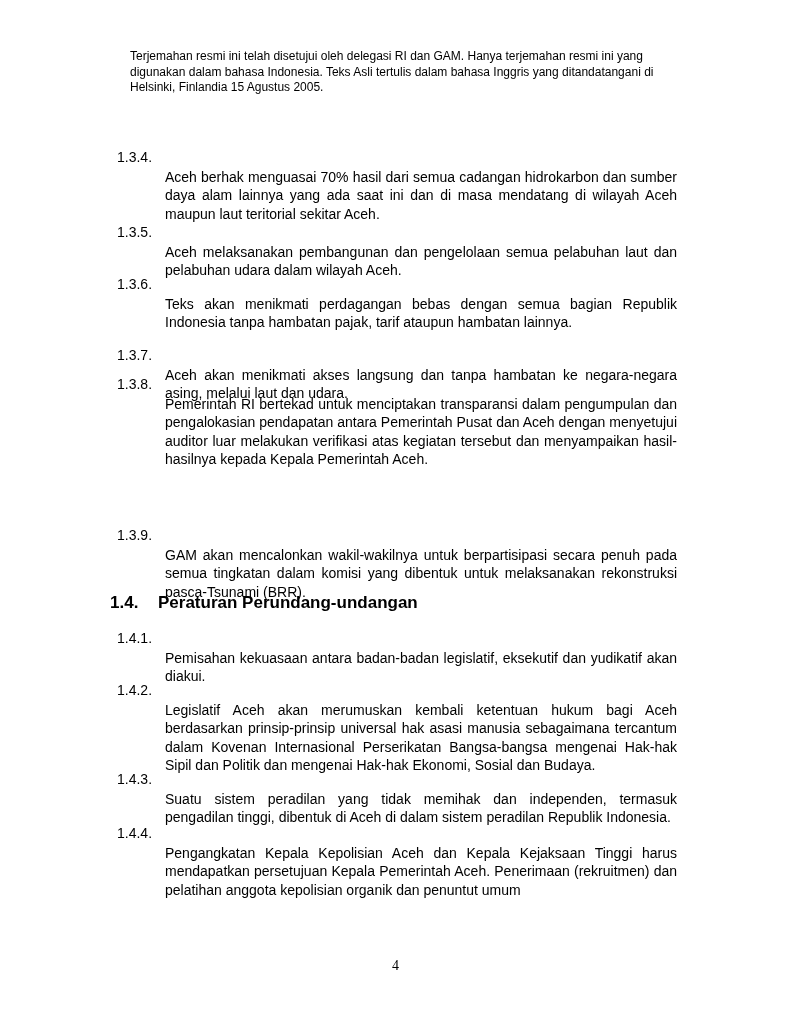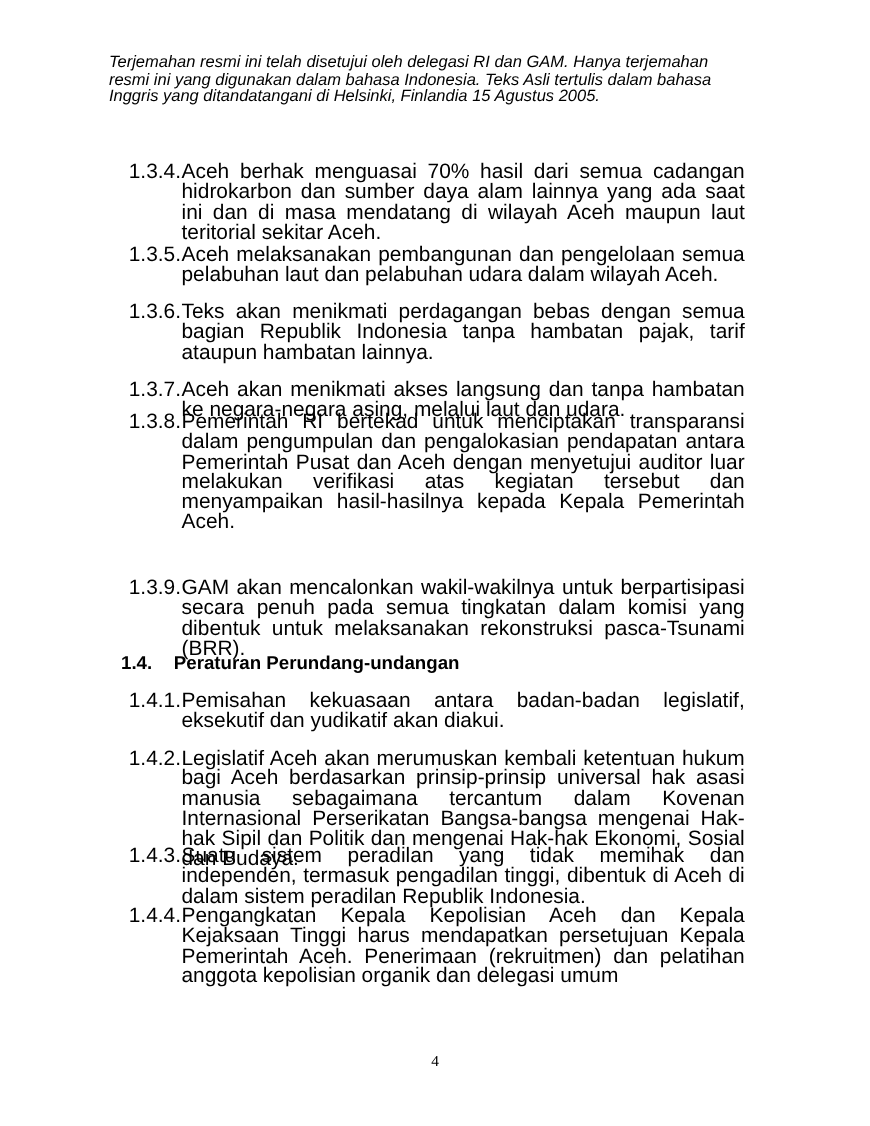--- a/index.html
+++ b/index.html
@@ -10,43 +10,43 @@
     body {
       width: 791px;
       height: 1024px;
       position: relative;
       overflow: hidden;
       color: #000000;
       font-family: "Liberation Sans", sans-serif;
     }
     .header-note {
       position: absolute;
-      left: 99px;
+      left: 130px;
       top: 49px;
       width: 570px;
-      font-style: italic;
-      font-size: 15px;
+      font-size: 12px;
       line-height: 15.5px;
     }
     .clause {
       position: absolute;
       left: 117px;
       width: 560px;
-      font-size: 19px;
+      font-size: 14px;
       line-height: 18.3px;
     }
     .clause .num {
       position: absolute;
       left: 0;
       top: 0;
       width: 48px;
     }
     .clause .text {
       margin-left: 48px;
       text-align: justify;
+      margin-top: 20px;
     }
     .section-heading {
       position: absolute;
       left: 110px;
       top: 594px;
       font-weight: bold;
       font-size: 17px;
       line-height: 18px;
     }
     .section-heading .num {
@@ -112,16 +112,16 @@
   <div class="text">Legislatif Aceh akan merumuskan kembali ketentuan hukum bagi Aceh berdasarkan prinsip-prinsip universal hak asasi manusia sebagaimana tercantum dalam Kovenan Internasional Perserikatan Bangsa-bangsa mengenai Hak-hak Sipil dan Politik dan mengenai Hak-hak Ekonomi, Sosial dan Budaya.</div>
 </div>
 
 <div class="clause" style="top:770px">
   <span class="num">1.4.3.</span>
   <div class="text">Suatu sistem peradilan yang tidak memihak dan independen, termasuk pengadilan tinggi, dibentuk di Aceh di dalam sistem peradilan Republik Indonesia.</div>
 </div>
 
 <div class="clause" style="top:824px">
   <span class="num">1.4.4.</span>
-  <div class="text">Pengangkatan Kepala Kepolisian Aceh dan Kepala Kejaksaan Tinggi harus mendapatkan persetujuan Kepala Pemerintah Aceh. Penerimaan (rekruitmen) dan pelatihan anggota kepolisian organik dan delegasi umum</div>
+  <div class="text">Pengangkatan Kepala Kepolisian Aceh dan Kepala Kejaksaan Tinggi harus mendapatkan persetujuan Kepala Pemerintah Aceh. Penerimaan (rekruitmen) dan pelatihan anggota kepolisian organik dan penuntut umum</div>
 </div>
 
 <div class="page-number">4</div>
 
 </body></html>

